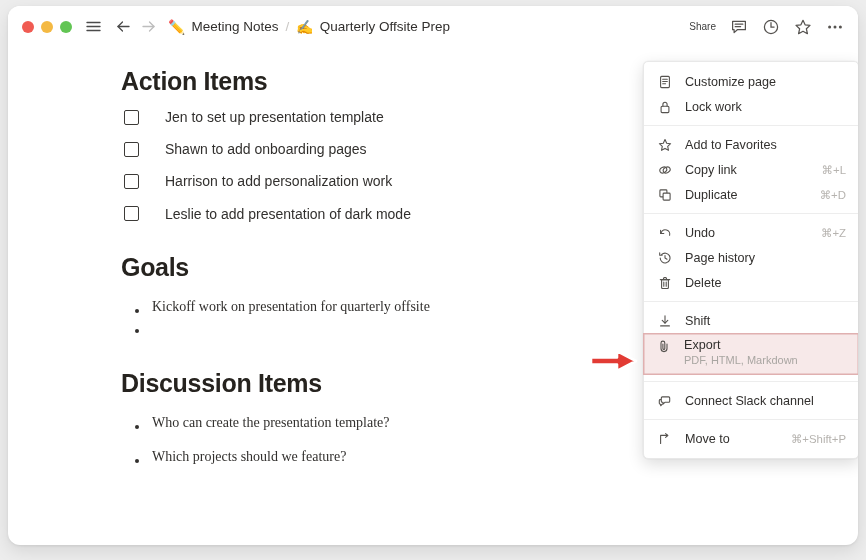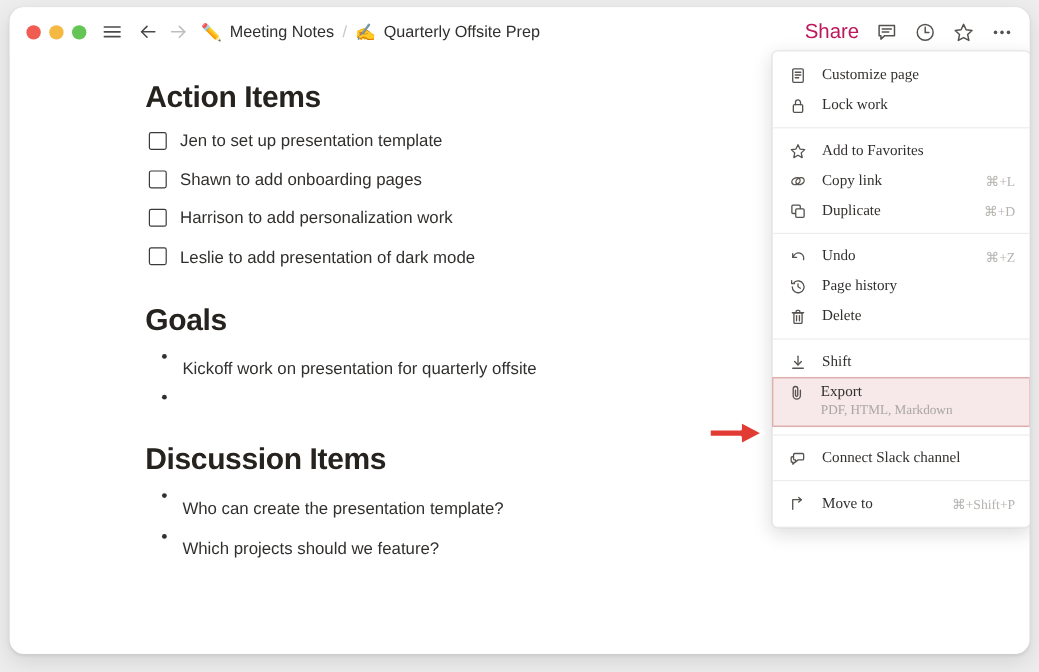--- a/index.html
+++ b/index.html
@@ -76,22 +76,22 @@
     font-size: 13.5px;
   }
 
   #titlebar-right {
     margin-left: auto;
     display: flex;
     align-items: center;
     gap: 14px;
   }
   #share-button {
-    font-size: 17px;
-    color: #be185d;
+    font-size: 10px;
+    color: #404040;
     cursor: pointer;
   }
   #titlebar-right .tb-icon { color: #55524f; cursor: pointer; }
 
   
   #doc {
     padding: 14px 0 0 0;
     position: relative;
   }
   #doc-inner {
@@ -106,68 +106,68 @@
     letter-spacing: -0.3px;
   }
   .section { margin-bottom: 25px; }
   #sec-action   { margin-top: 6px; }
   #sec-goals    { margin-top: 30px; }
   #sec-discussion { margin-top: 33px; }
 
   .todo-row {
     display: flex;
     align-items: center;
-    gap: 11px;
+    gap: 26px;
     margin: 0 0 14px 0;
     padding-left: 3px;
   }
   .checkbox {
     width: 13px;
     height: 13px;
     border: 1.6px solid #3c3a37;
     border-radius: 2px;
     background: #fff;
     flex: 0 0 auto;
     cursor: pointer;
   }
   .todo-label, .bullet-label {
     font-size: 14px;
     color: #32302e;
     line-height: 1.3;
   }
   .bullet-row {
     display: flex;
-    align-items: flex-start;
+    align-items: flex-end;
     gap: 13px;
     margin: 16px 0 15px 0;
     padding-left: 14px;
+    font-family: Liberation Serif, serif;
   }
   .bullet-dot {
     width: 4px; height: 4px;
     border-radius: 50%;
     background: #32302e;
     flex: 0 0 auto;
     position: relative;
     top: -3px;
   }
 
   
   #context-menu {
     position: absolute;
     left: 635px;
-    top: 36px;
+    top: 55px;
     width: 216px;
     background: #ffffff;
     border: 1px solid #e8e8e8;
     border-radius: 5px;
     box-shadow: 0 5px 16px rgba(0,0,0,0.14), 0 0 0 0.5px rgba(0,0,0,0.04);
     padding: 7px 0 7px 0;
     z-index: 20;
     box-sizing: border-box;
-    font-family: Liberation Serif, serif;
   }
   .menu-item {
     display: flex;
     align-items: center;
     padding: 0 12px 0 14px;
     height: 25px;
     cursor: pointer;
     position: relative;
   }
   .menu-item .mi-icon {

